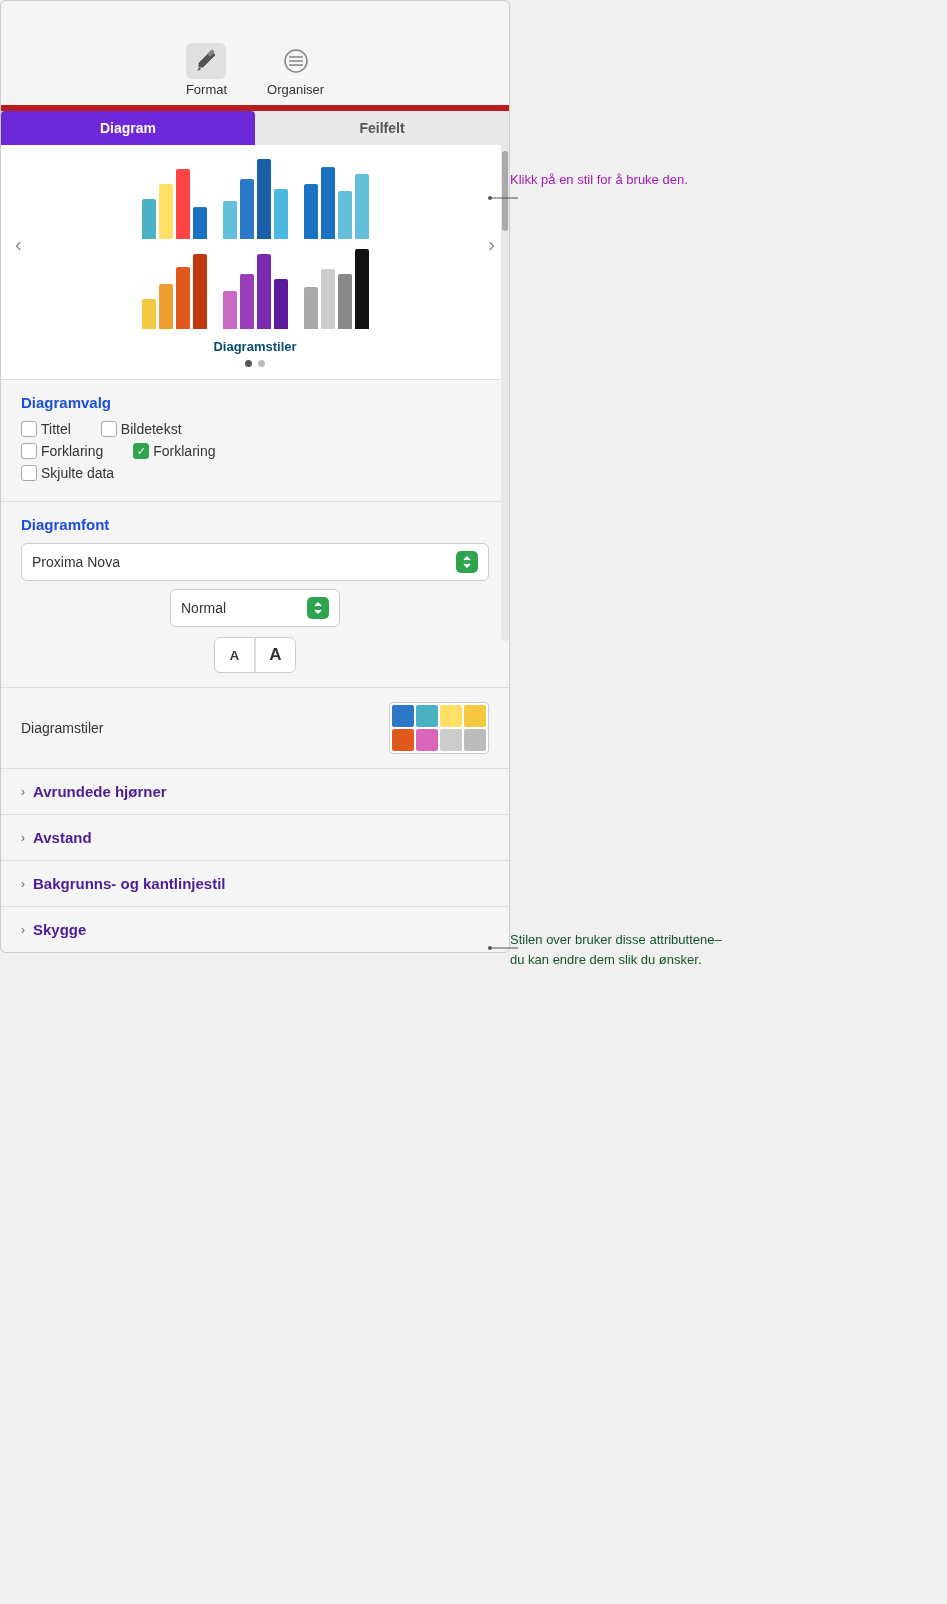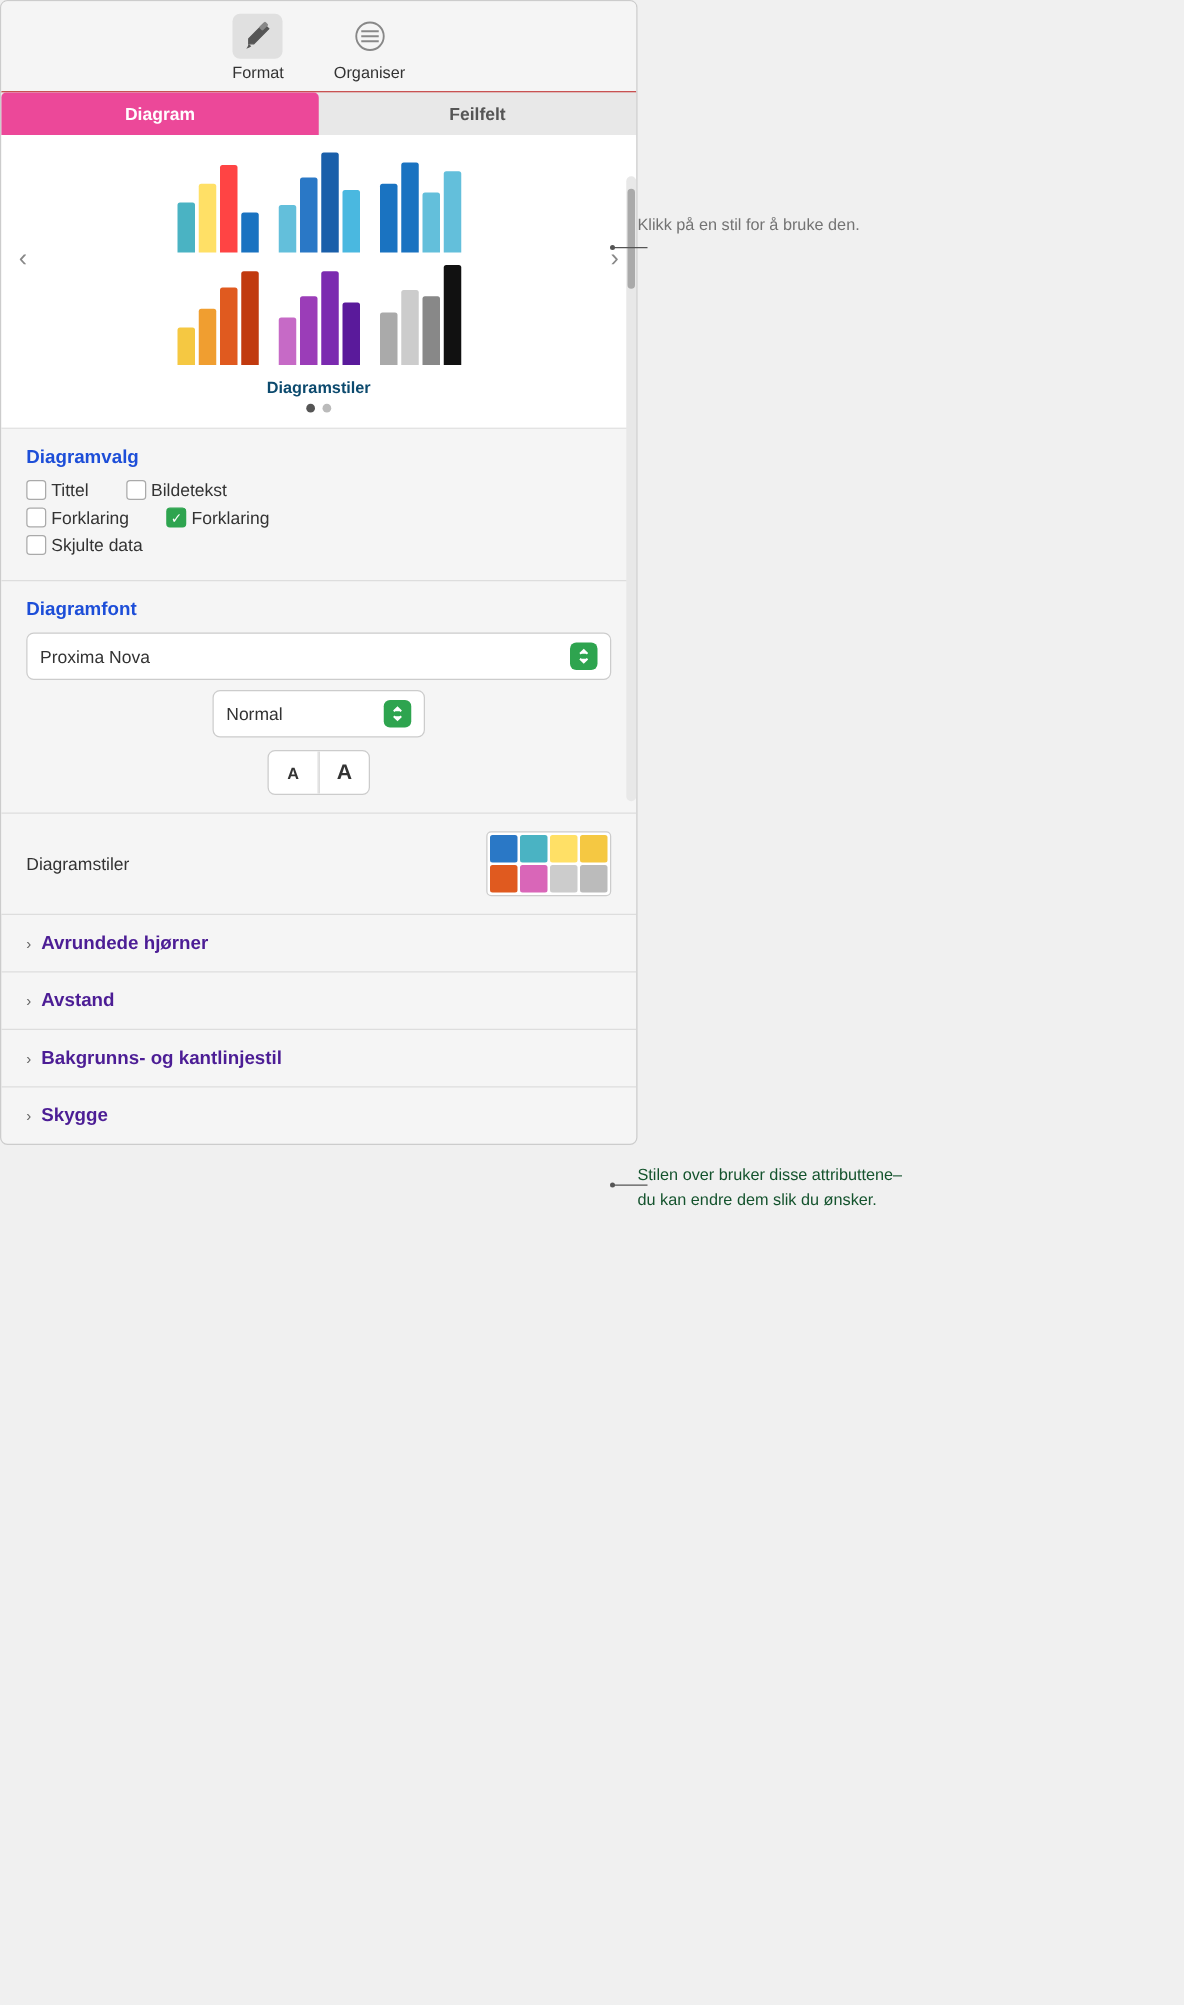--- a/index.html
+++ b/index.html
@@ -24,21 +24,22 @@
       position: relative;
     }
 
     
     .toolbar {
       display: flex;
       justify-content: center;
       gap: 40px;
       padding: 10px 20px 8px;
       background: #f5f5f5;
-      border-bottom: 1px solid #b91c1c;
+      border-bottom: 6px solid #b91c1c;
+      margin-top: 32px;
     }
 
     .toolbar-item {
       display: flex;
       flex-direction: column;
       align-items: center;
       gap: 3px;
       cursor: pointer;
     }
 
@@ -71,21 +72,21 @@
       flex: 1;
       text-align: center;
       padding: 9px 0;
       font-size: 14px;
       font-weight: 600;
       cursor: pointer;
       color: #555;
     }
 
     .tab-item.active {
-      background: #ec4899;
+      background: #6d28d9;
       color: #fff;
       border-radius: 4px 4px 0 0;
     }
 
     
     .chart-styles-area {
       background: #fff;
       padding: 14px 10px 8px;
       position: relative;
     }
@@ -563,21 +564,21 @@
     <span class="chevron-icon">›</span>
     <span class="collapsible-label">Skygge</span>
   </div>
 
   <div class="scrollbar">
     <div class="scrollbar-thumb"></div>
   </div>
 
 </div>
 
-<div style="position:absolute; left:510px; top:170px; font-size:13px; color:#737373; line-height:1.5; max-width:200px;">
+<div style="position:absolute; left:510px; top:170px; font-size:13px; color:#a21caf; line-height:1.5; max-width:200px;">
   <span>Klikk på en stil for
 å bruke den.</span>
 </div>
 
 <svg style="position:absolute;left:490px;top:168px;overflow:visible;pointer-events:none;" width="30" height="60">
   <line x1="0" y1="30" x2="28" y2="30" stroke="#555" stroke-width="1"></line>
   <circle cx="0" cy="30" r="2" fill="#555"></circle>
 </svg>
 
 <div style="position:absolute; left:510px; top:930px; font-size:13px; color:#14532d; line-height:1.5; max-width:220px;">

